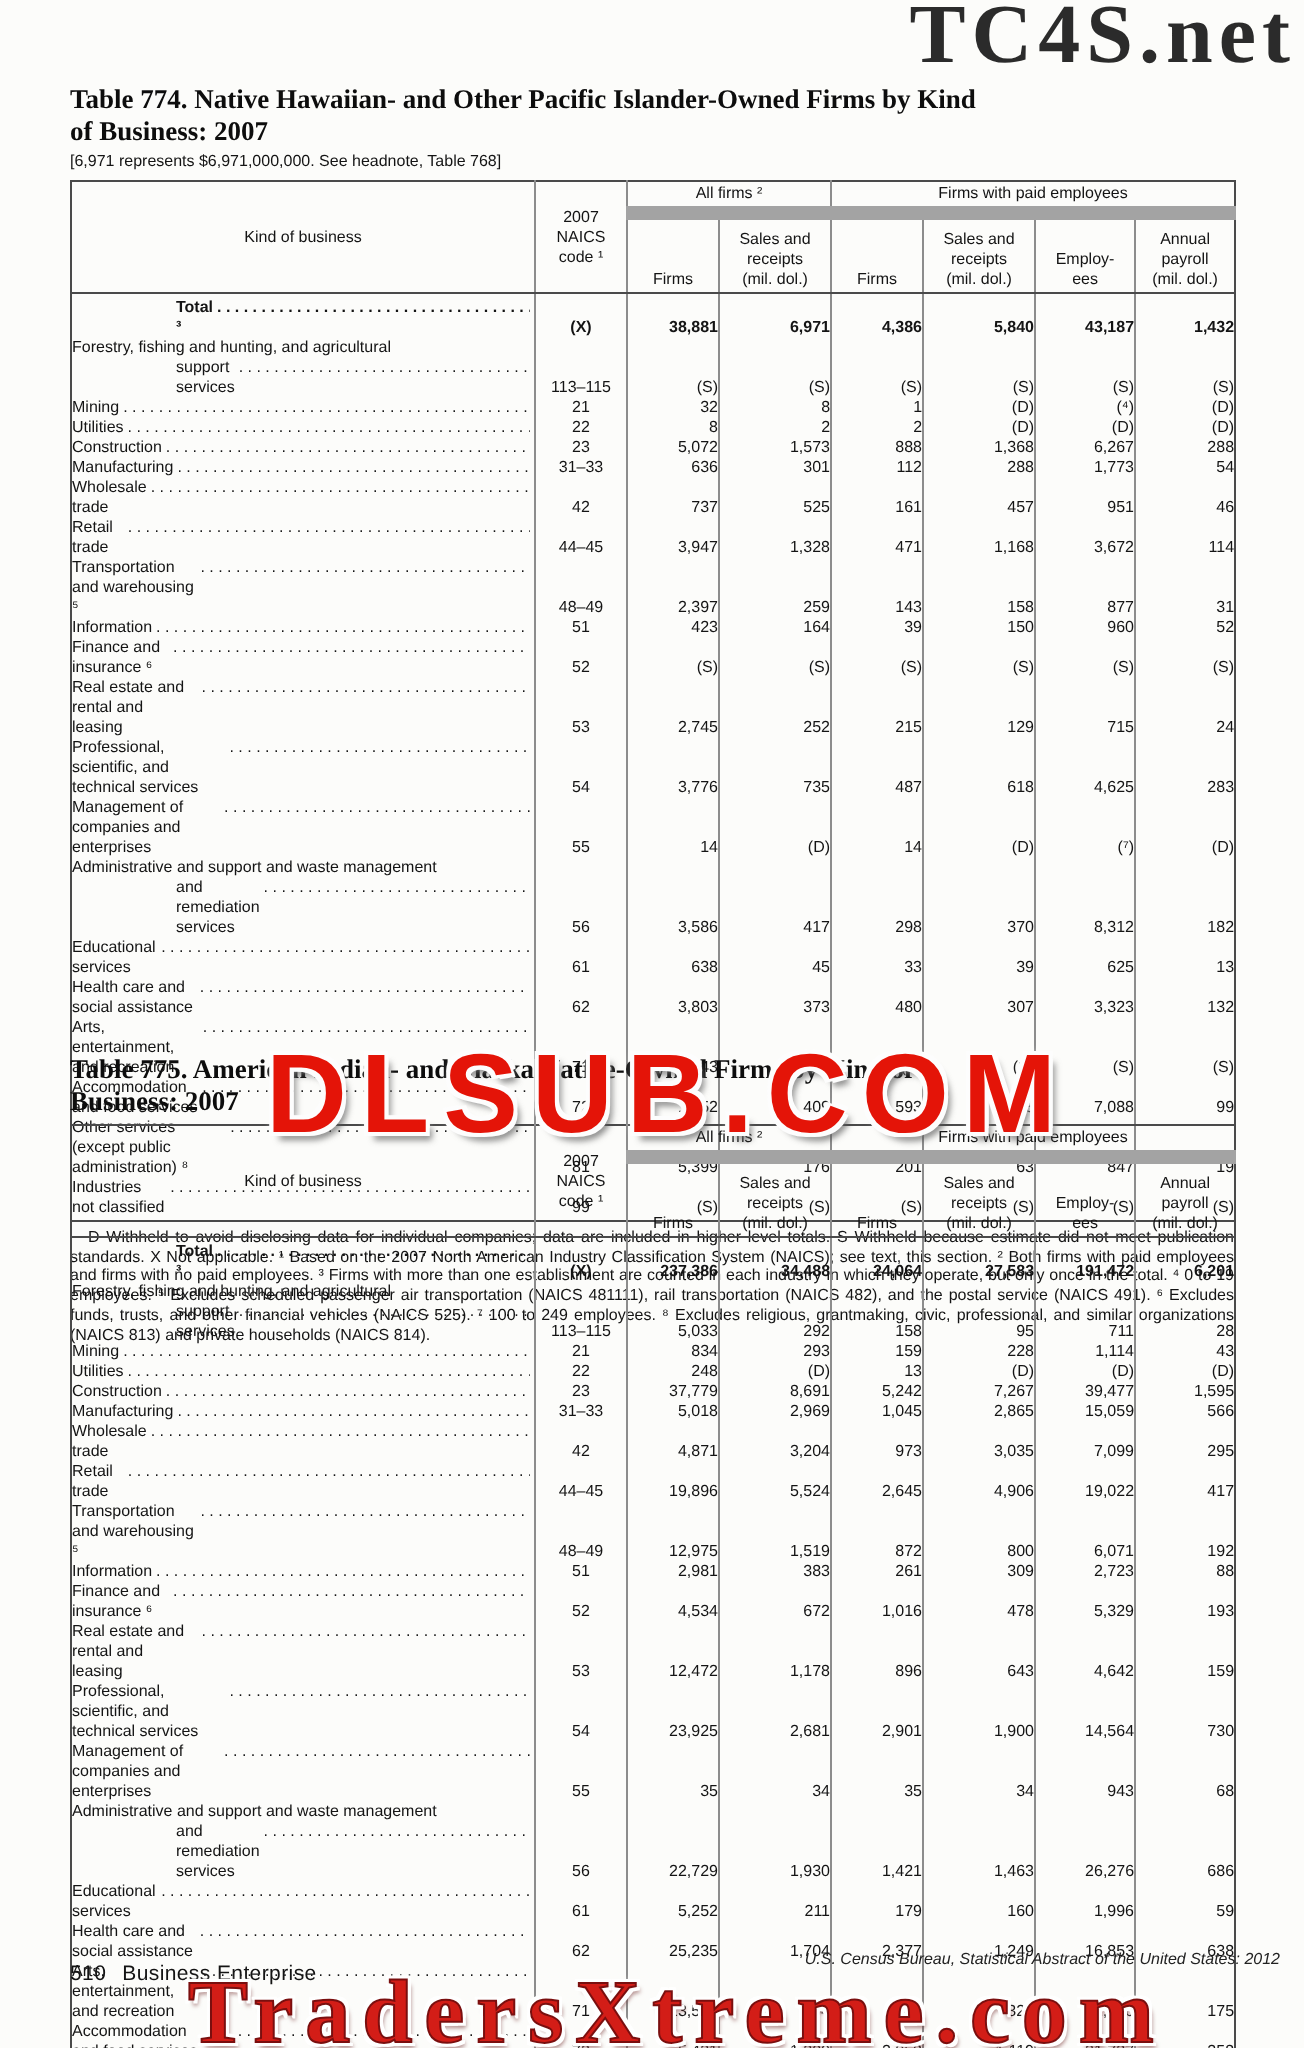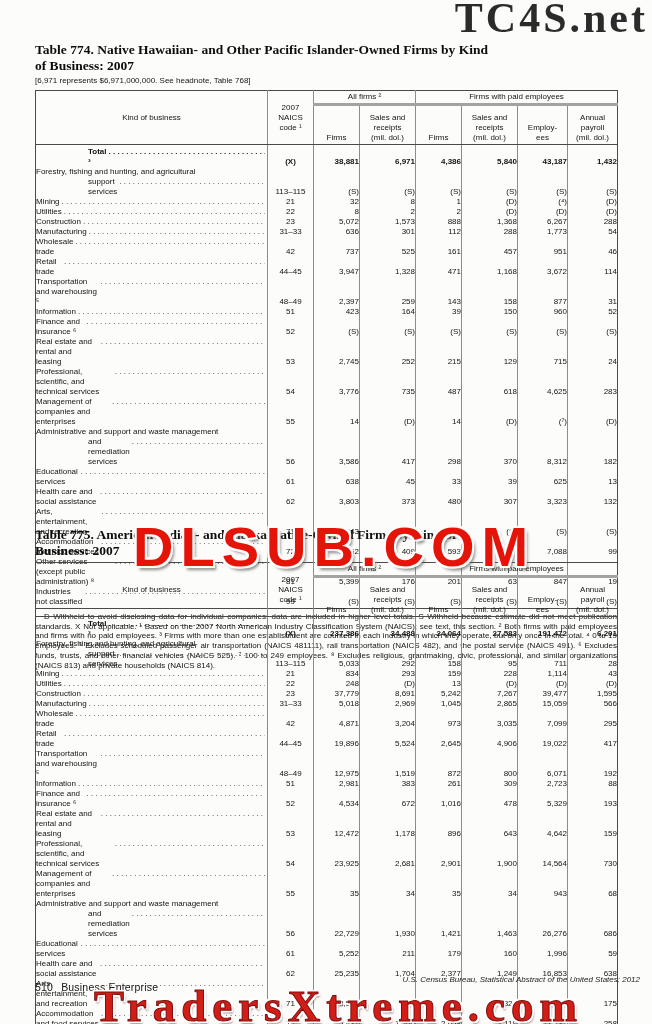--- a/index.html
+++ b/index.html
@@ -19,21 +19,21 @@
 
   table.t {
     width:100%; border-collapse:collapse; table-layout:fixed;
     font-size:8px; line-height:10px; margin-top:4px;
     border:1px solid #4a4a4a;
   }
   .t th { font-weight:normal; }
   .t thead th { white-space:pre-line; padding:1px 2px; text-align:center; }
   .h-kind { vertical-align:middle; border-bottom:1px solid #4a4a4a; }
   .h-naics { vertical-align:middle; border-left:1px solid #8c8c8c; border-bottom:1px solid #4a4a4a; }
-  .h-span { height:13px; vertical-align:middle; border-left:1px solid #8c8c8c; border-bottom:3px solid #a3a3a3; }
+  .h-span { height:13px; vertical-align:middle; border-left:1px solid #8c8c8c; border-bottom:7px solid #a3a3a3; }
   .h-sub { height:40px; vertical-align:bottom; border-left:1px solid #8c8c8c; border-bottom:1px solid #4a4a4a; padding-bottom:2px; }
   .h-r { text-align:right; padding-right:4px; }
   .h-c { text-align:center; }
 
   .t td { vertical-align:bottom; padding:0; height:10px; }
   .t tbody tr:first-child td { padding-top:2px; }
   .t tbody tr:last-child td { padding-bottom:1px; }
   .c-label { padding-left:2px; overflow:hidden; }
   .c-naics { text-align:center; border-left:1px solid #8c8c8c; }
   .c-num  { text-align:right; padding-right:4px; border-left:1px solid #8c8c8c; }

